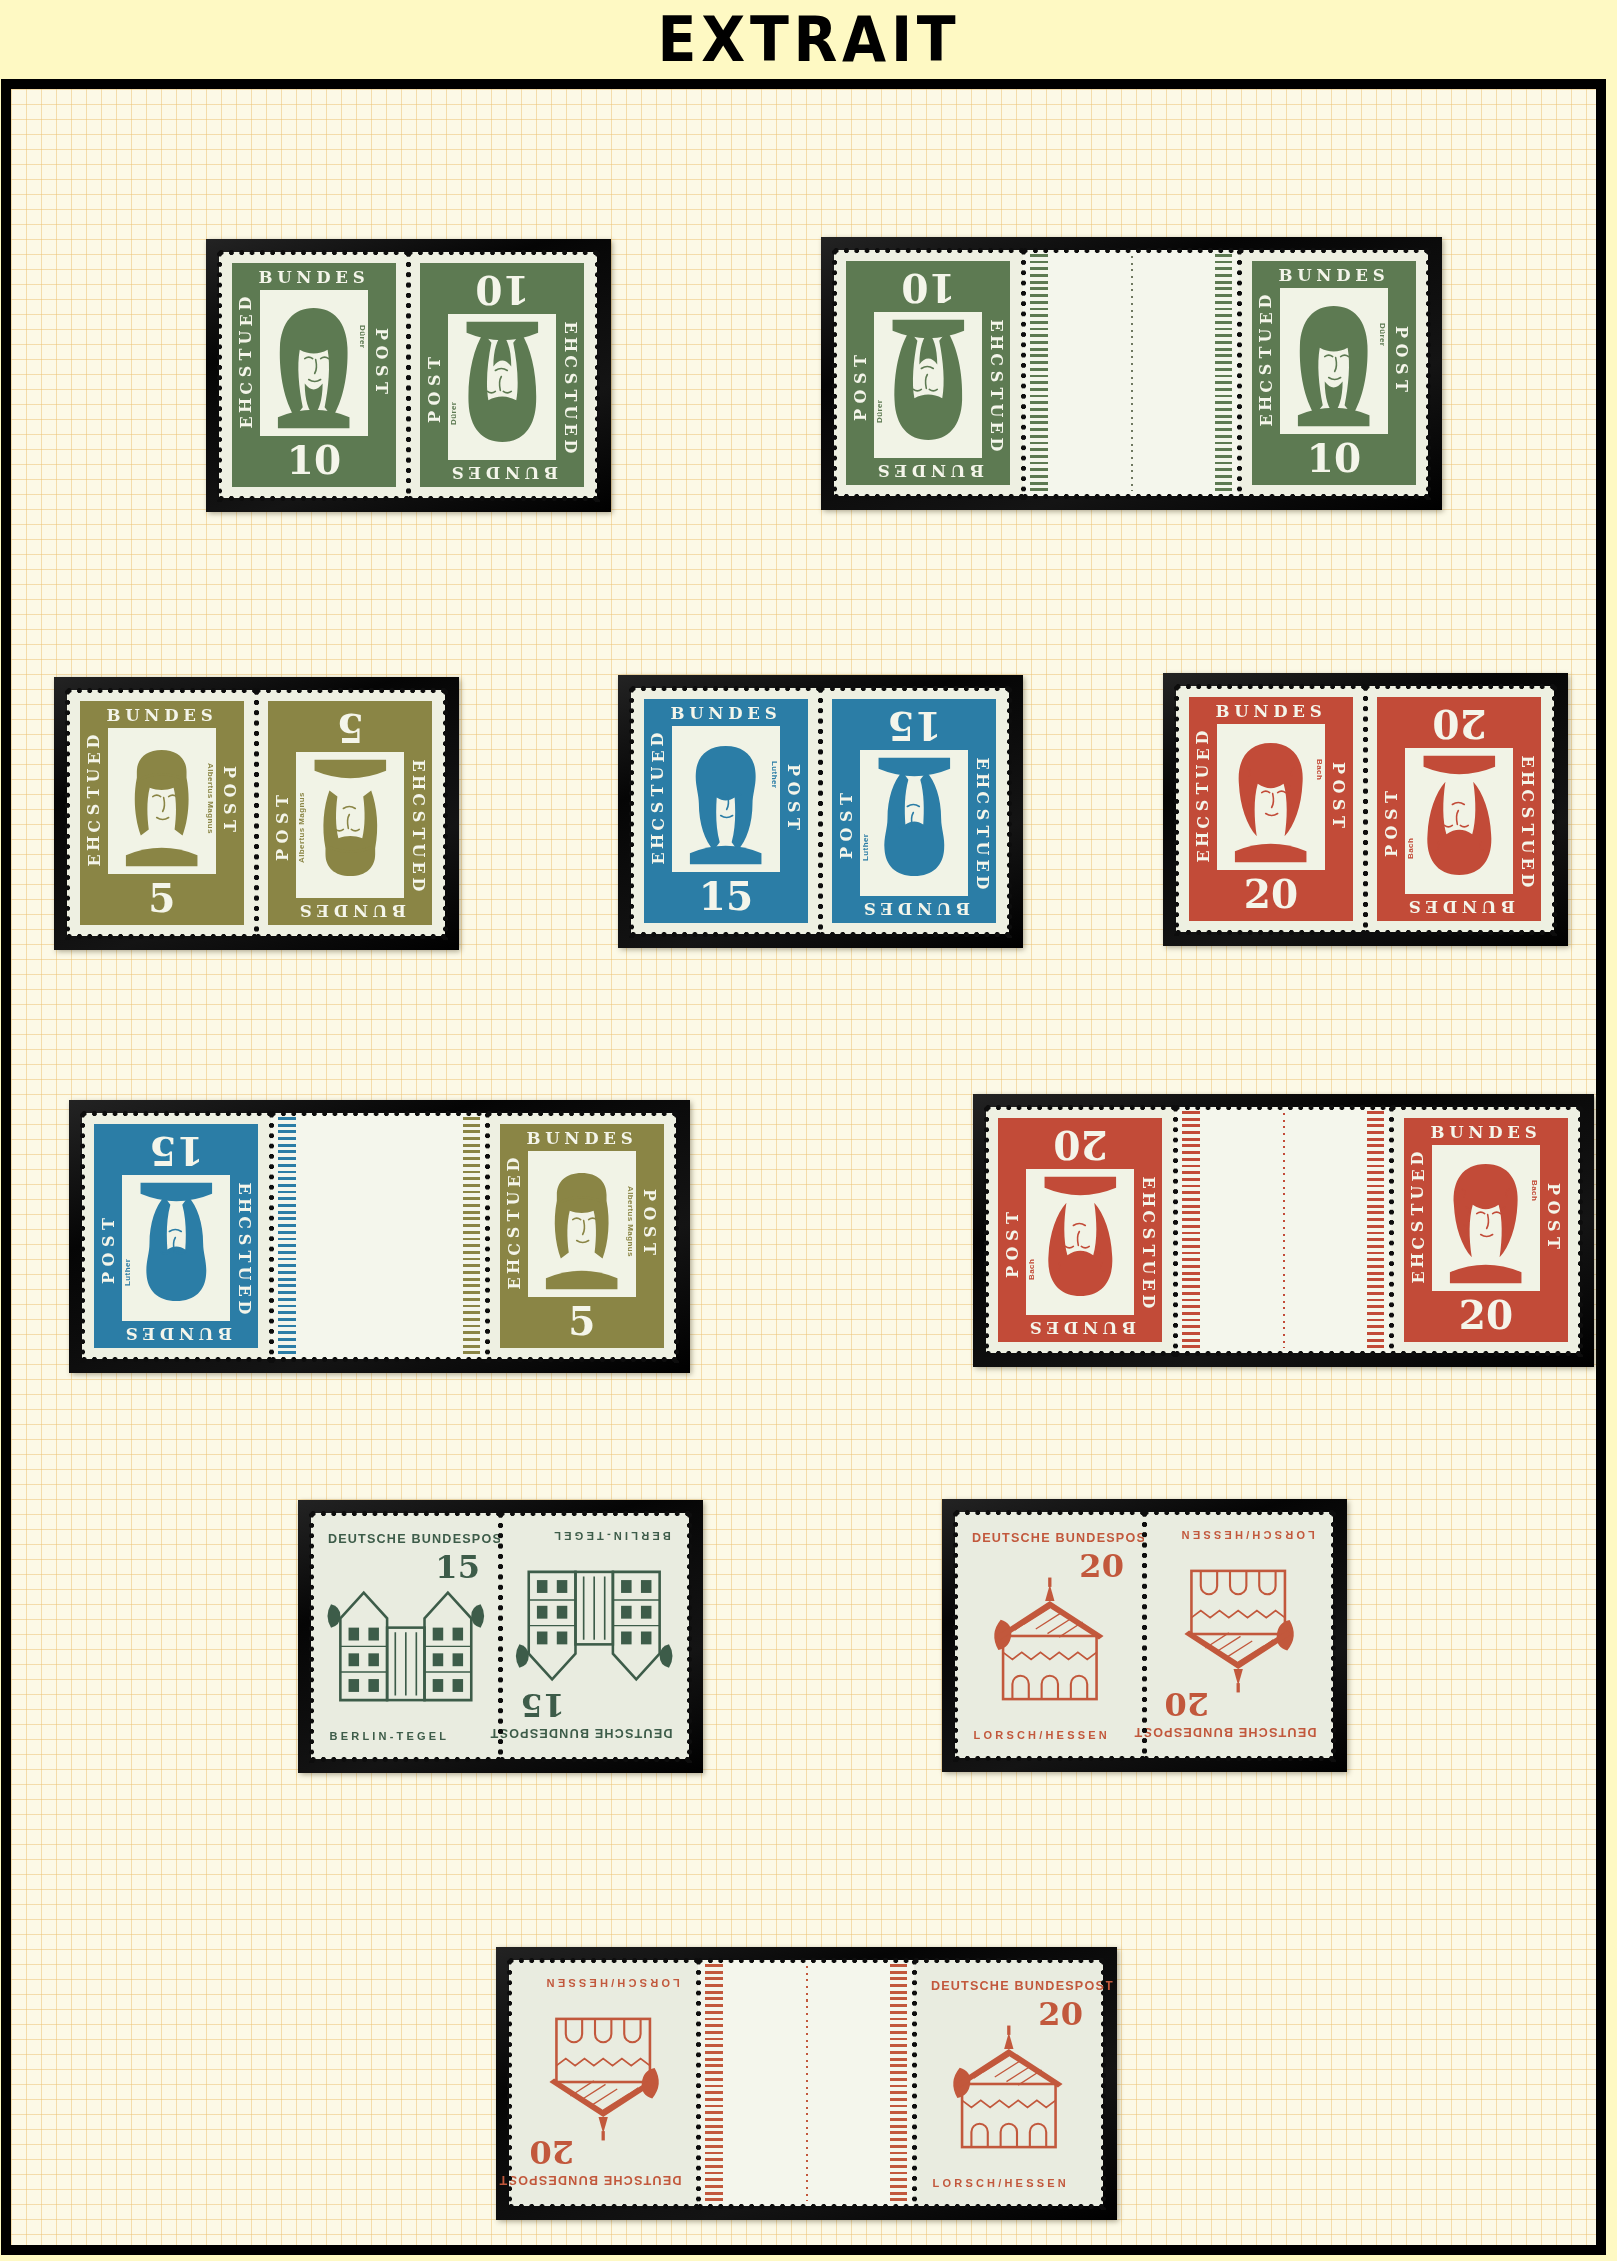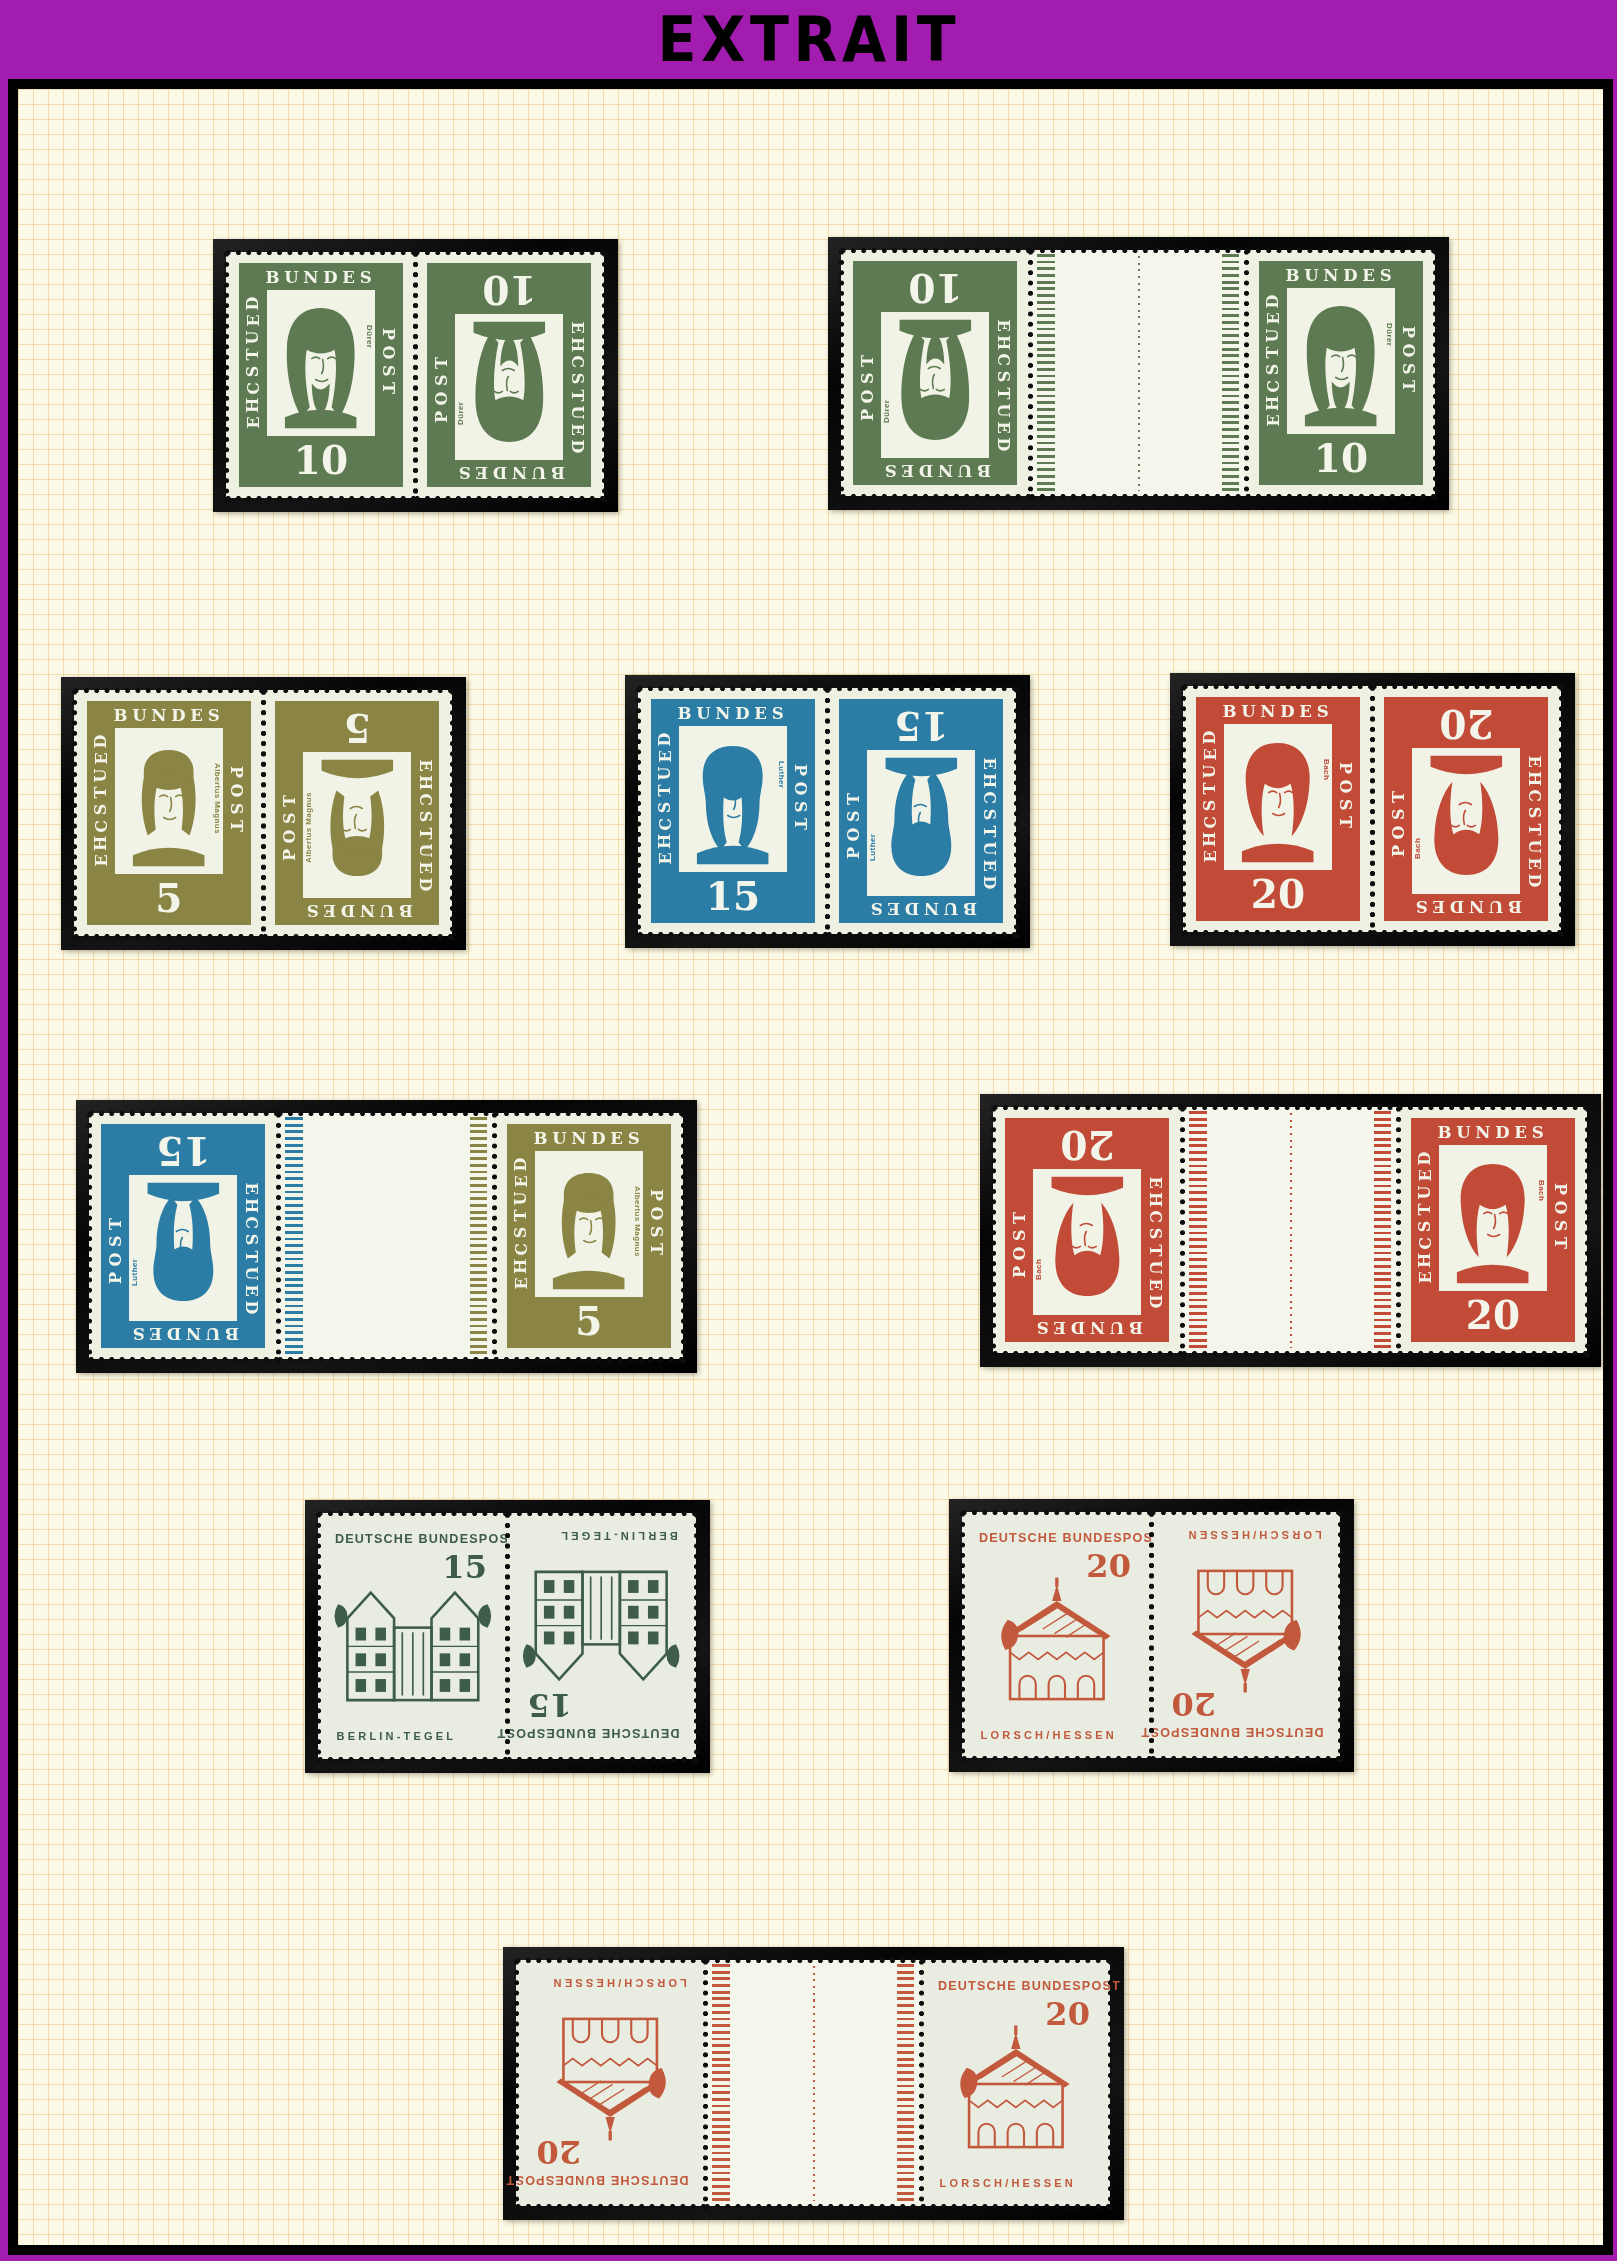--- a/index.html
+++ b/index.html
@@ -1,21 +1,21 @@
 <!DOCTYPE html>
 <html style="font-size:12.6px"><head>
 <meta charset="utf-8">
 <style>
   html,body{margin:0;padding:0}
-  .page{position:relative;width:1618px;height:2261px;background:#a21caf;overflow:hidden;
+  .page{position:relative;width:1618px;height:2261px;background:#fef9c3;overflow:hidden;
         font-family:"Liberation Sans",sans-serif;--mount:#0d0d0d}
   .title{position:absolute;top:6.3px;left:0;width:100%;text-align:center;
          font-family:"DejaVu Sans","Liberation Sans",sans-serif;font-weight:bold;
          font-size:57px;letter-spacing:4.7px;color:#000;transform:scaleY(1.08)}
-  .frame{position:absolute;left:8px;top:79px;width:1605px;height:2176px;
+  .frame{position:absolute;left:1px;top:79px;width:1605px;height:2176px;
          border:10.3px solid #000;box-sizing:border-box;
          background:
            linear-gradient(to right, rgba(236,198,122,.55) 0.8px, transparent 0.8px),
            linear-gradient(to bottom, rgba(236,198,122,.55) 0.8px, transparent 0.8px),
            #fcf9e6;
          background-size:15px 15px,15px 15px,auto}
   .mount{position:absolute;display:flex;padding:13.4px;
          background:linear-gradient(160deg,#232323 0%,#050505 30%,#141414 70%,#000 100%);
          box-shadow:1.6px 2.4px 5.5px rgba(60,50,20,.45)}
   #m1{left:195px;top:150px} #m2{left:810px;top:148px}

